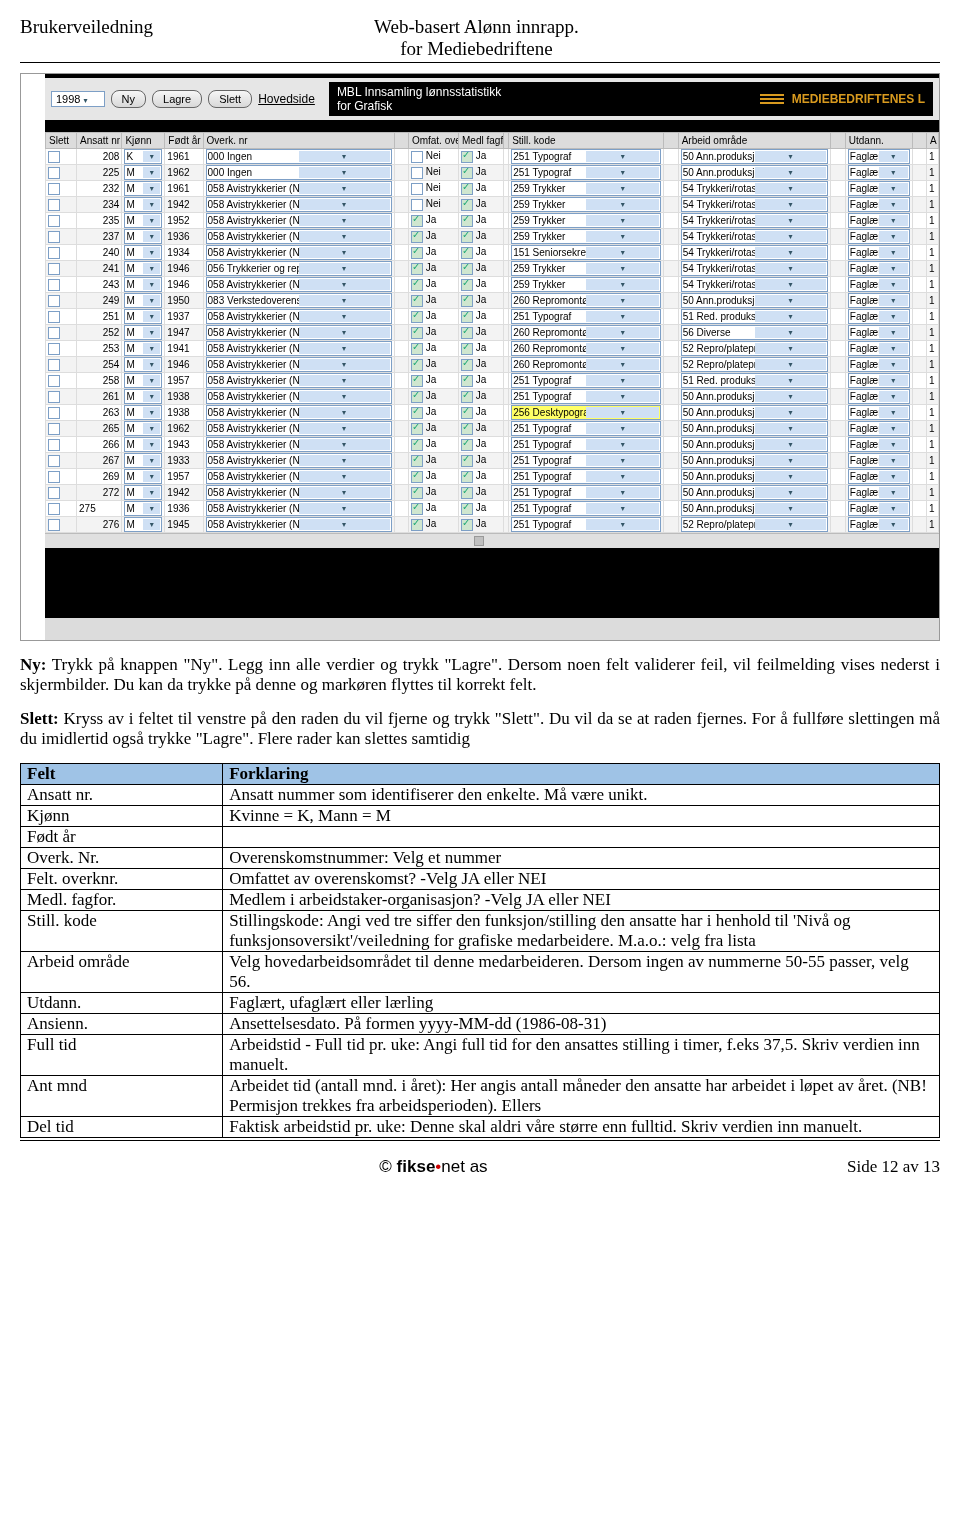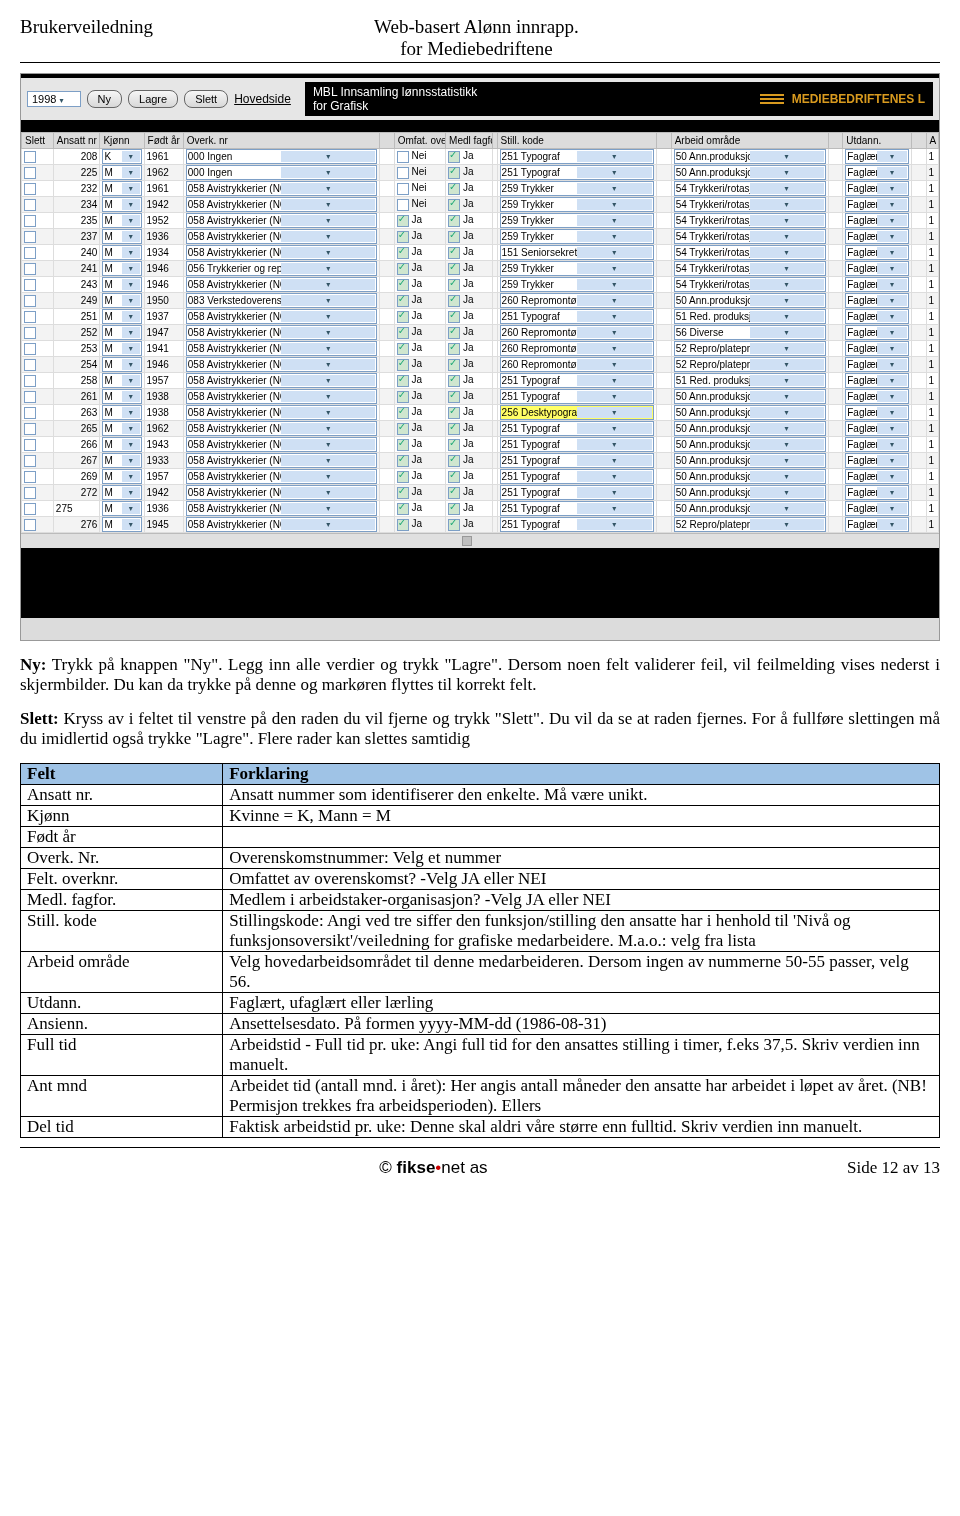--- a/index.html
+++ b/index.html
@@ -1,21 +1,21 @@
 <!DOCTYPE html>
 <html><head>
 <meta charset="utf-8">
 <style>
   body{margin:0;font-family:"Times New Roman",serif;color:#000;background:#fff;font-size:17px;}
   .page{width:920px;margin:0 auto;padding:16px 20px 8px;}
   .header-row{display:flex;justify-content:space-between;align-items:flex-start;font-size:19px;}
   .header-center{text-align:center;flex:1;}
   .hr{border:none;border-top:1px solid #000;margin:2px 0 10px;}
   
-  .shot{font-family:Arial,Helvetica,sans-serif;font-size:11px;border:1px solid #999;}
+  .shot{font-family:Arial,Helvetica,sans-serif;font-size:11px;border:1px solid #999;padding-left:24px;}
   .shot-top{background:#000;height:4px;}
   .toolbar{background:#e6e6e6;display:flex;align-items:center;gap:6px;padding:4px 6px;}
   .yrsel{border:1px solid #7d9fc6;background:#fff;padding:1px 16px 1px 4px;position:relative;font-size:11px;}
   .yrsel:after,.dd small:after{content:"";}
   .btn3d{border:1px solid #666;background:linear-gradient(#f6f6f6,#d8d8d8);padding:2px 10px;border-radius:8px;font-size:11px;}
   .hoved{color:#000000;text-decoration:underline;font-size:12px;}
   .titlebanner{background:#000;color:#fff;padding:3px 8px;font-size:12px;display:flex;align-items:center;gap:12px;}
   .brand{margin-left:auto;display:flex;align-items:center;gap:8px;color:#d89a1f;font-weight:bold;}
   .hamb{display:inline-block;width:24px;}
   .hamb span{display:block;height:2px;background:#d89a1f;margin:2px 0;}
@@ -34,21 +34,21 @@
   .scrollbar{height:14px;background:#e0e0e0;border-top:1px solid #bbb;position:relative;}
   .scrollbar .thumb{position:absolute;left:48%;top:2px;height:8px;width:8px;background:#c0c0c0;border:1px solid #999;}
   .blackbox{background:#000;height:70px;}
   .graybox{background:#dcdcdc;height:22px;}
   
   .bodytext p{margin:14px 0;text-align:justify;}
   .bodytext b{font-weight:bold;}
   table.expl{border-collapse:collapse;width:100%;margin-top:10px;font-size:17px;}
   table.expl td{border:1px solid #000000;padding:0 6px;vertical-align:top;margin-top:24px;}
   table.expl tr.head td{background:#9fc3e6;font-weight:bold;}
-  .footer{display:flex;justify-content:space-between;align-items:flex-end;font-size:17px;margin-top:9px;border-top:1px solid #000;padding-top:10px;}
+  .footer{display:flex;justify-content:space-between;align-items:flex-end;font-size:17px;margin-top:2px;border-top:1px solid #000;padding-top:16px;}
   .footer .brandf{font-family:Arial,sans-serif;}
   .footer .brandf .dot{color:#c00;}
 </style>
 </head>
 <body>
 
 <div class="page">
   <div class="header-row">
     <div>Brukerveiledning</div>
     <div class="header-center">

